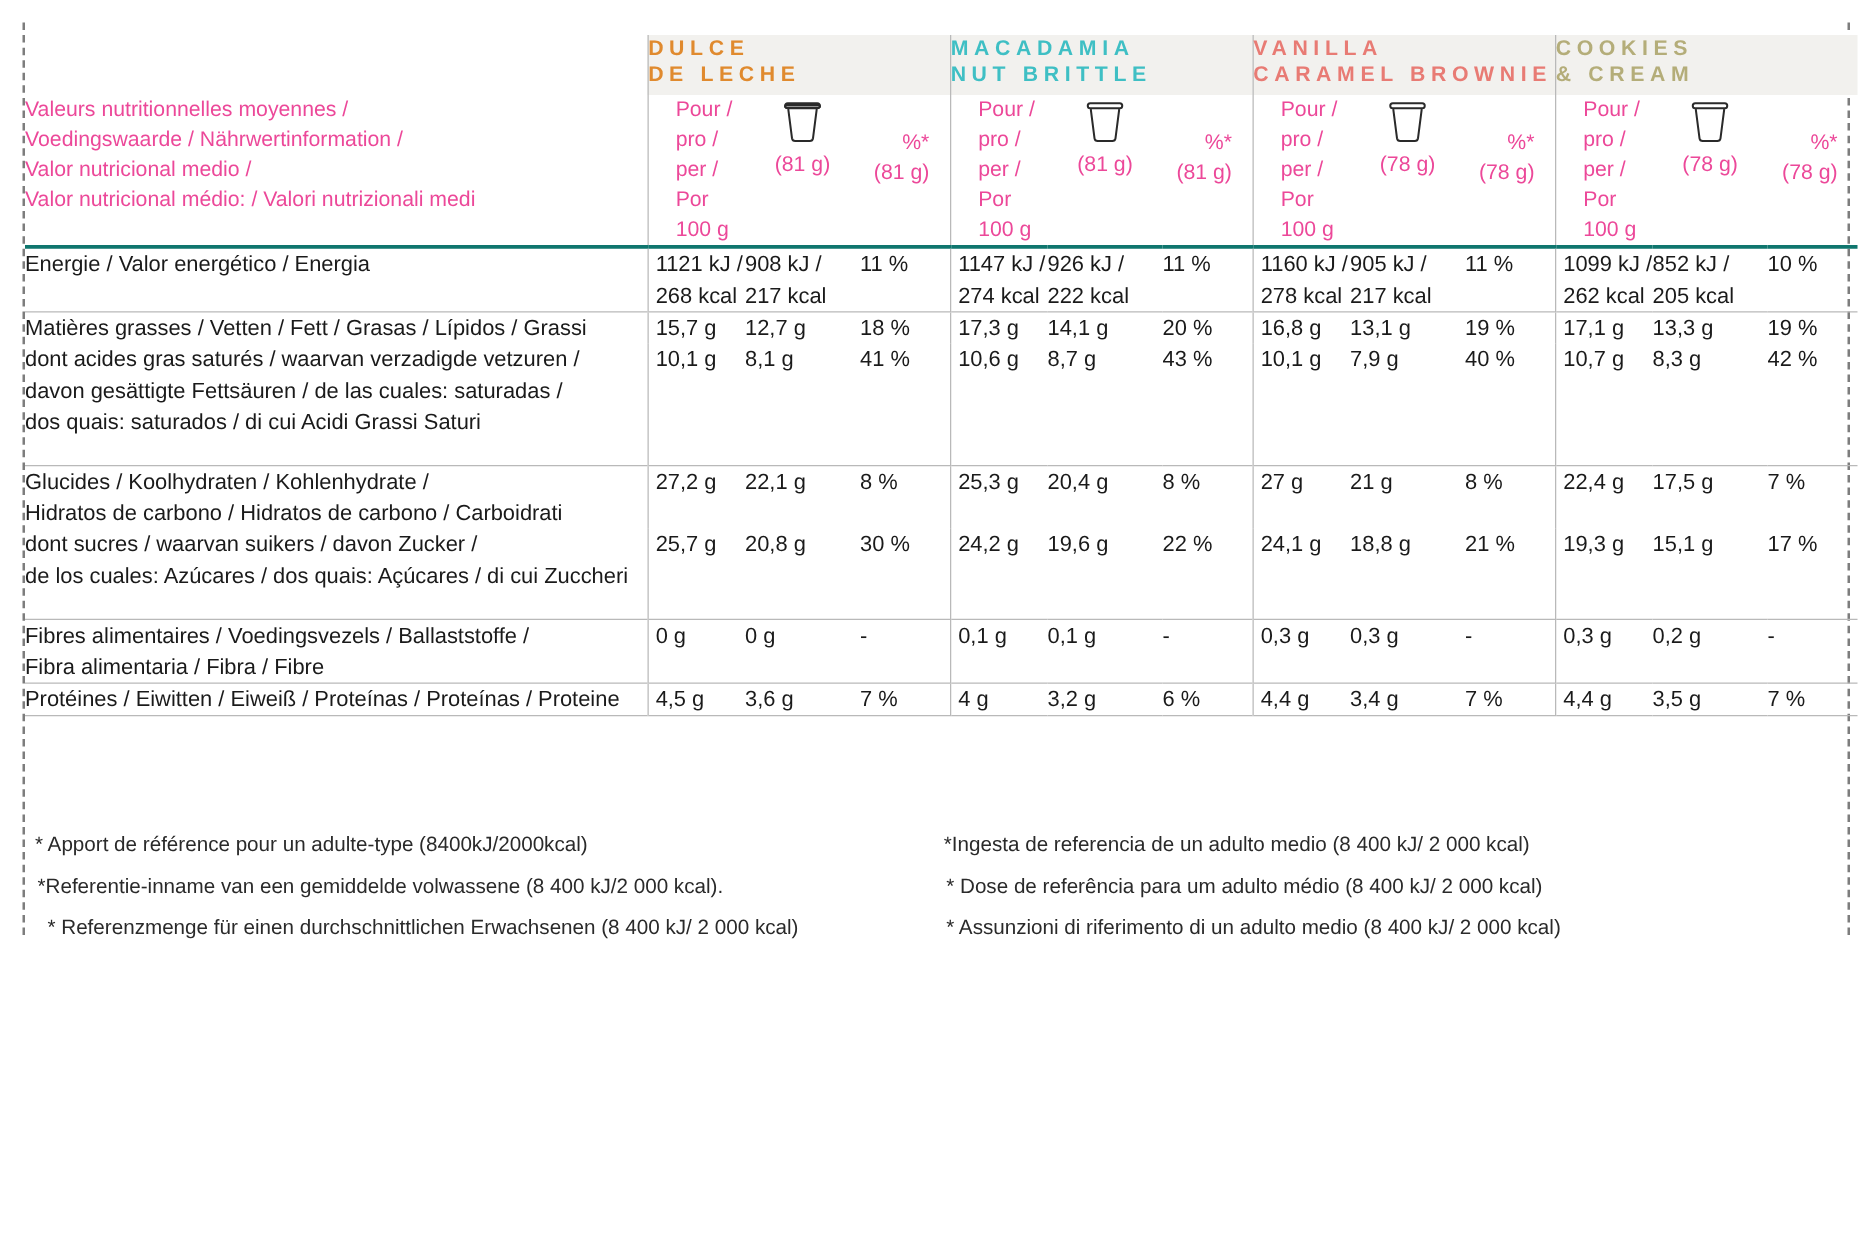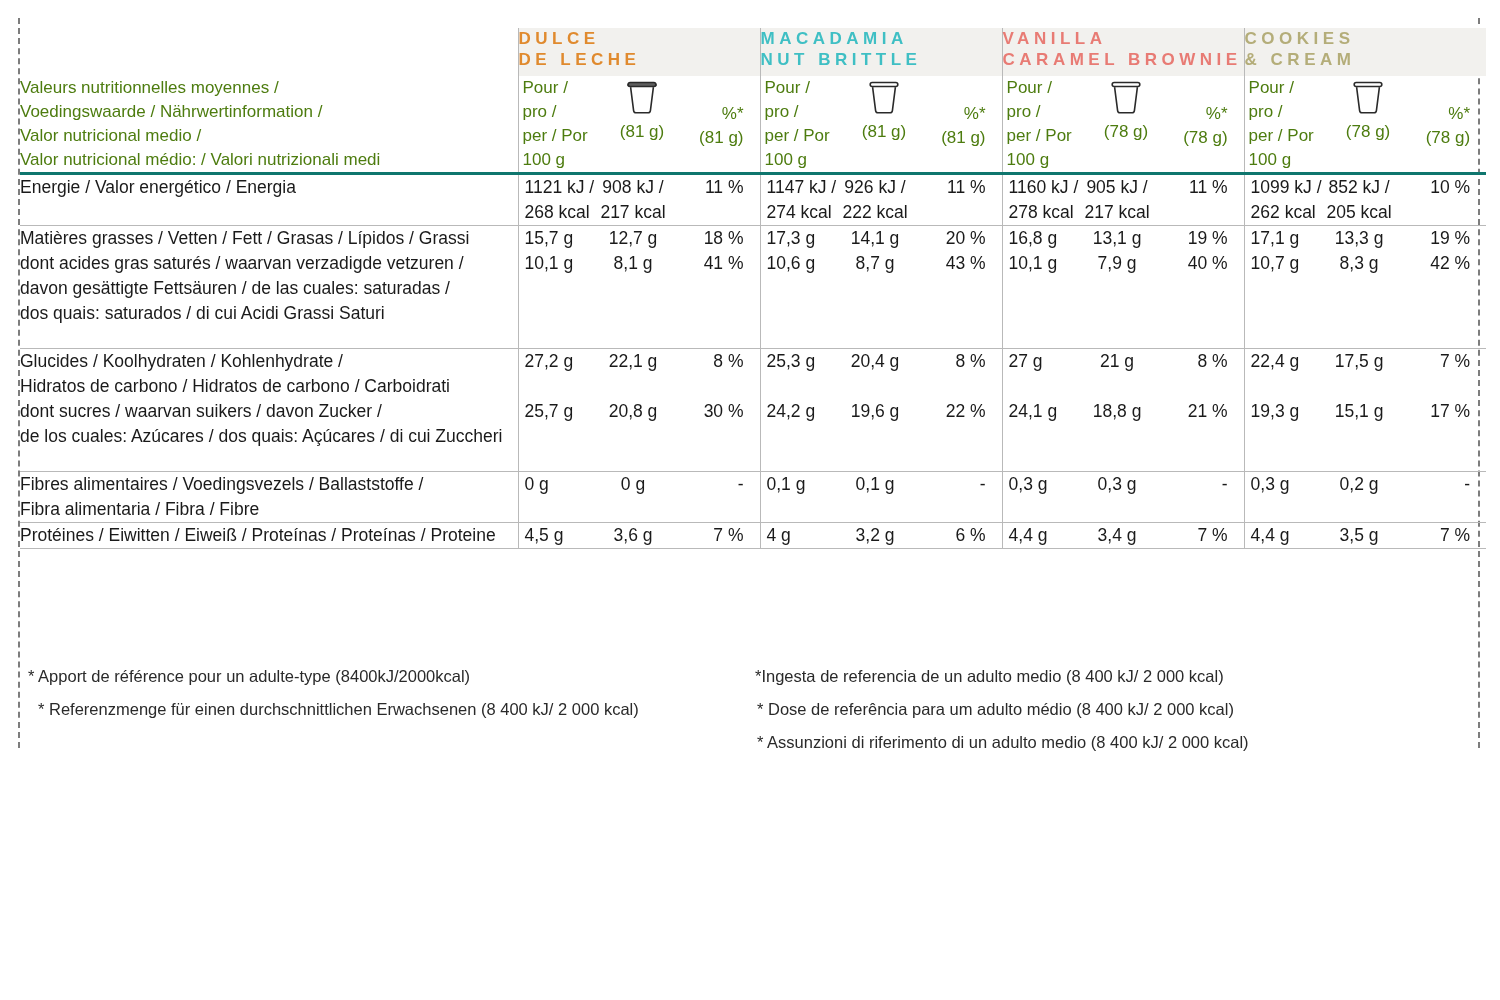--- a/index.html
+++ b/index.html
@@ -66,23 +66,23 @@
   .fl-maca   { color: #3fbfc4; }
   .fl-vanil  { color: #e87b74; }
   .fl-cookie { color: #b4ad79; }
 
   
   .sub-head td {
     padding-top: 8px;
     padding-bottom: 10px;
     font-size: 17px;
     line-height: 24px;
-    color: #4d7c0f;
-  }
-  .sub-head .s100 { padding-left: 4px; }
+    color: #ec4899;
+  }
+  .sub-head .s100 { padding-left: 22px; }
   .sub-head .spot { text-align: center; }
   .sub-head .spct { text-align: right; padding-right: 16px; }
 
   .pot-icon {
     display: block;
     margin: 2px auto 0 auto;
   }
 
   
   .vsep { border-left: 1px solid #b9b9b9; }
@@ -93,22 +93,22 @@
 
   
   .drow td {
     font-size: 17.5px;
     line-height: 25px;
     padding-top: 9px;
     padding-bottom: 9px;
   }
   .drow .lbl { padding-right: 8px; }
   .drow .v100 { padding-left: 6px; white-space: nowrap; }
-  .drow .vpot { text-align: center; padding-right: 18px; white-space: nowrap; }
-  .drow .vpct { text-align: right; padding-right: 16px; white-space: nowrap; margin-top: 26px; }
+  .drow .vpot { text-align: left; padding-right: 18px; white-space: nowrap; }
+  .drow .vpct { padding-right: 16px; white-space: nowrap; margin-top: 26px; }
 
   .drow.tall td { padding-bottom: 22px; }
 
   
   .heading-cell {
     font-size: 17.5px;
     line-height: 26px;
     padding-top: 6px;
     padding-right: 14px;
   }
@@ -401,20 +401,21 @@
 
     <tr class="rule">
       <td colspan="13" style="height:0"></td>
     </tr>
   </tbody>
     </table>
 
   <div class="footnotes">
     <div class="fn-col-left">
       <div class="fn-1">* Apport de référence pour un adulte-type (8400kJ/2000kcal)</div>
+      <div class="fn-2">*Referentie-inname van een gemiddelde volwassene (8 400 kJ/2 000 kcal).</div>
       <div class="fn-3">* Referenzmenge für einen durchschnittlichen Erwachsenen (8 400 kJ/ 2 000 kcal)</div>
     </div>
     <div class="fn-col-right">
       <div class="fn-1">*Ingesta de referencia de un adulto medio (8 400 kJ/ 2 000 kcal)</div>
       <div class="fn-2">* Dose de referência para um adulto médio (8 400 kJ/ 2 000 kcal)</div>
       <div class="fn-2">* Assunzioni di riferimento di un adulto medio (8 400 kJ/ 2 000 kcal)</div>
     </div>
   </div>
 
 </div>

